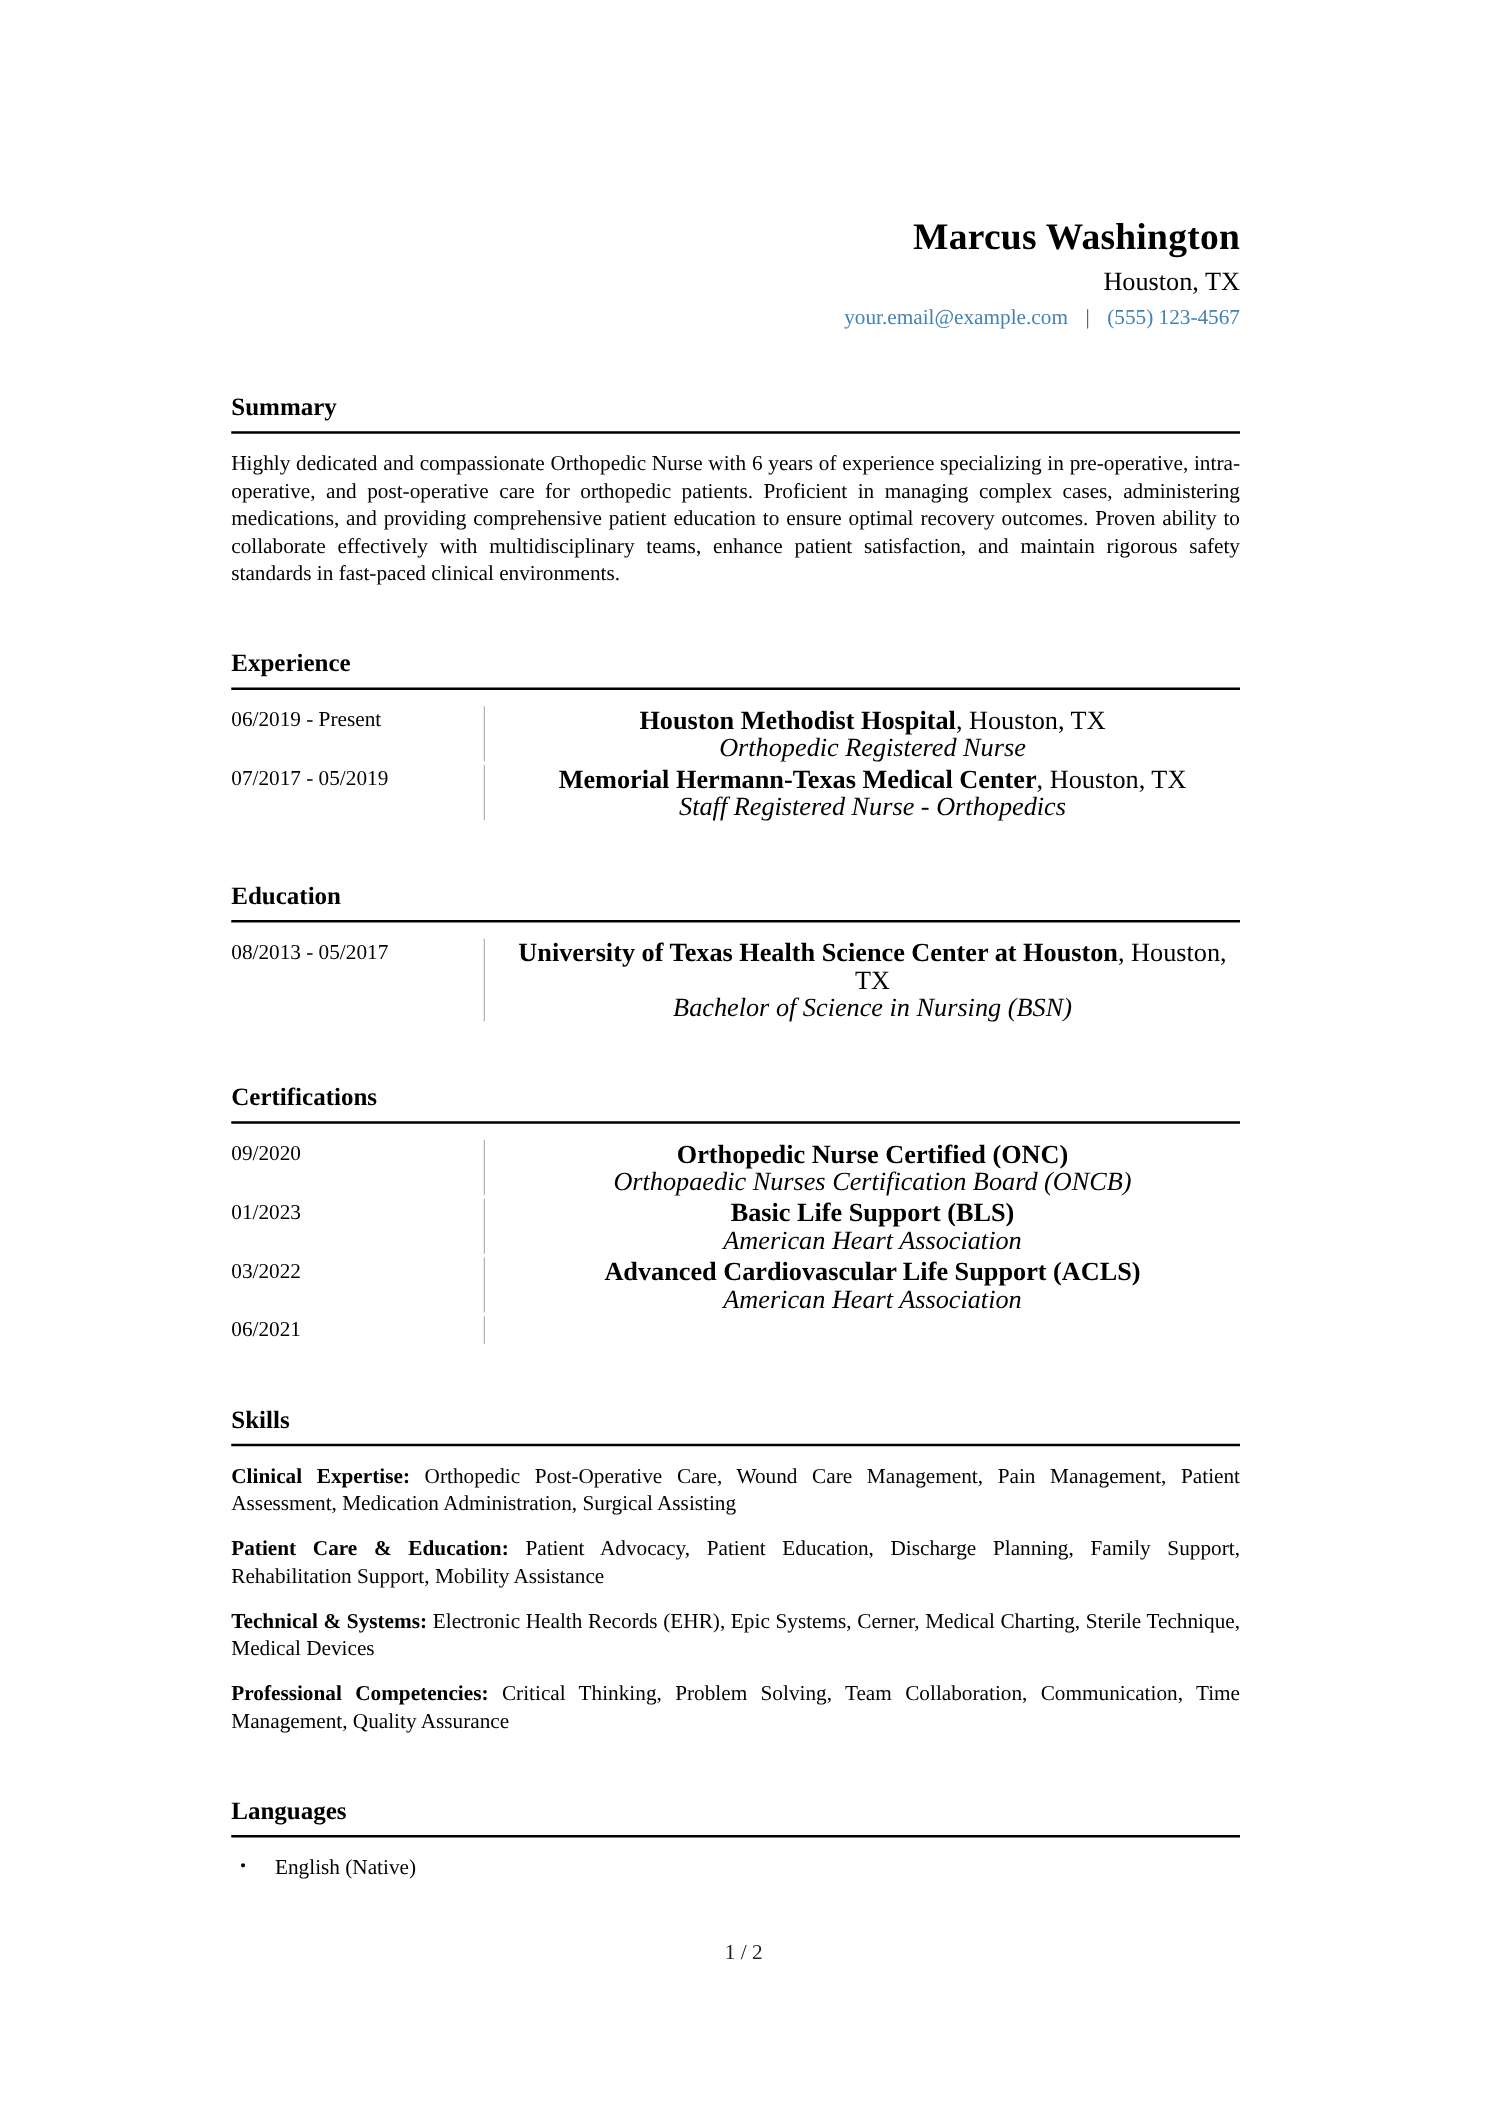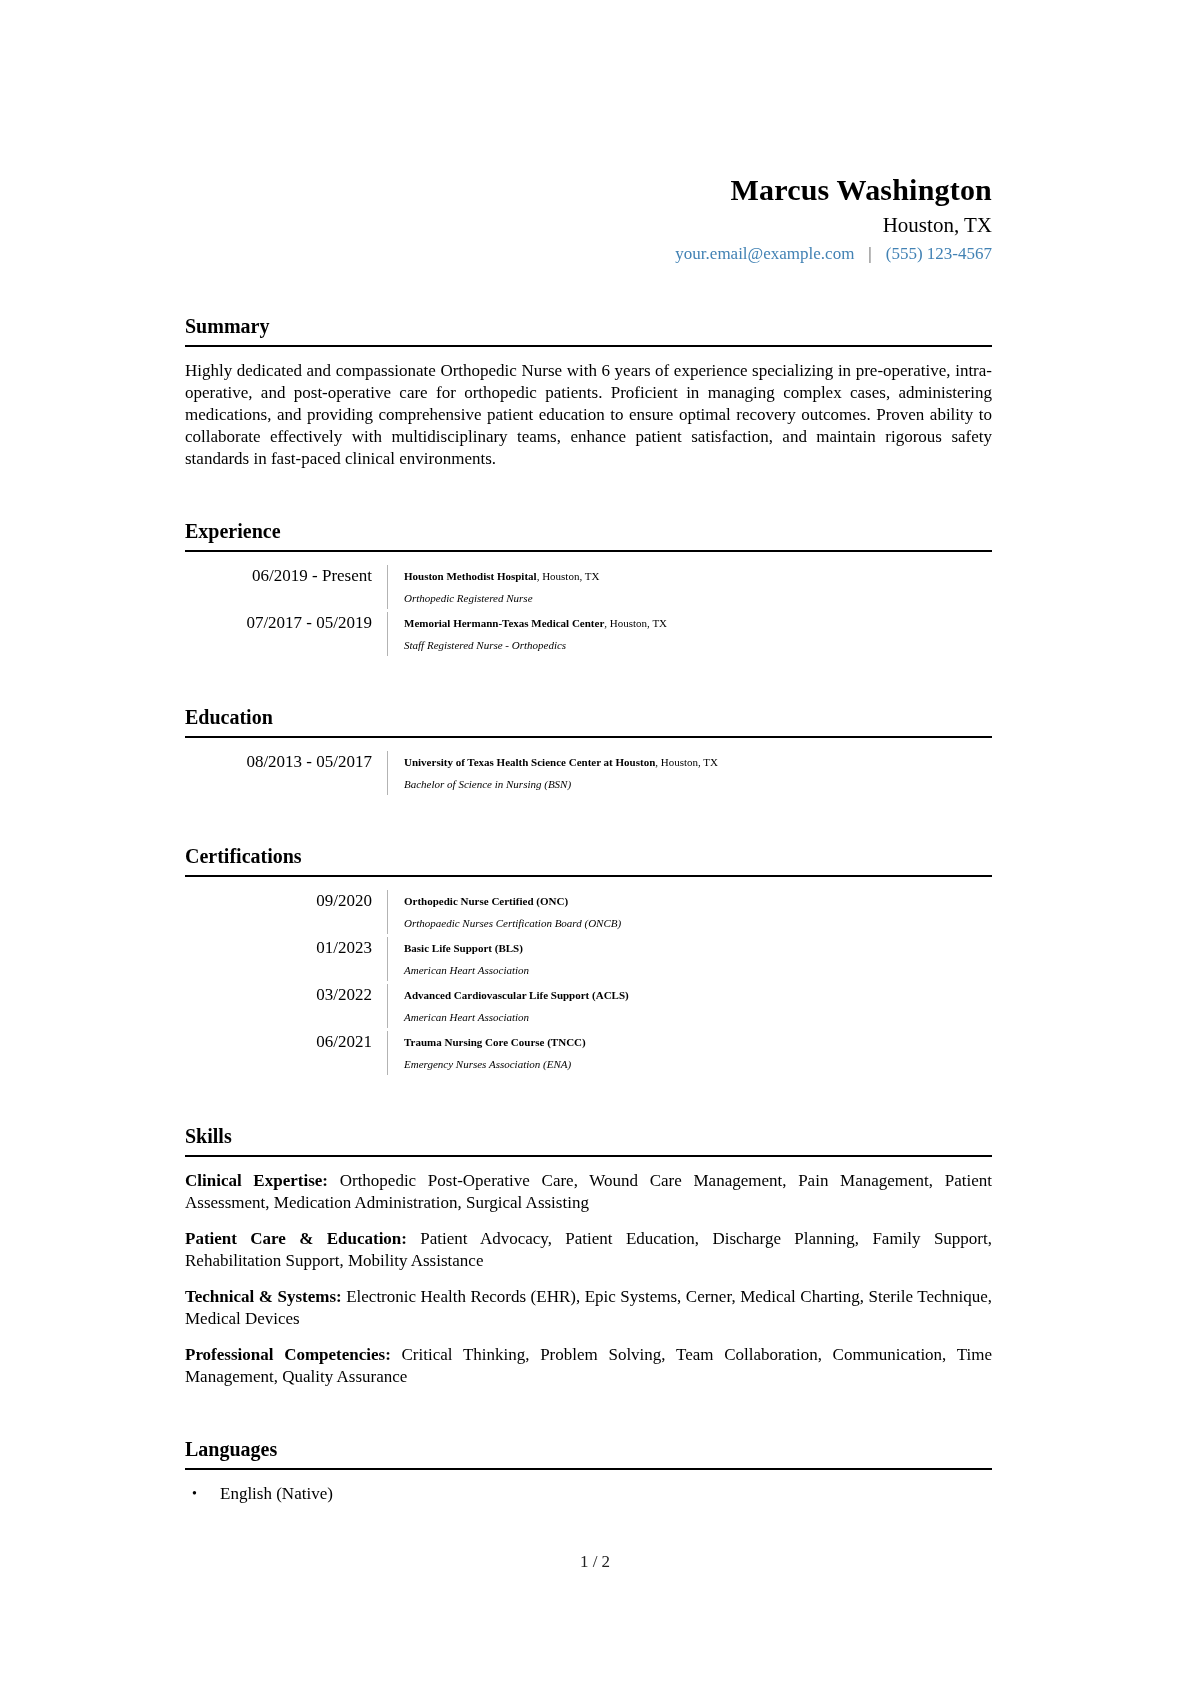--- a/index.html
+++ b/index.html
@@ -35,29 +35,28 @@
   .para {
     font-size: 17px; line-height: 22px;
     text-align: justify;
   }
   .para + .para { margin-top: 14px; }
   .para .lbl { font-weight: 700; }
   
   .entry { display: flex; margin-bottom: 3px; }
   .entry-date {
     width: 187px; flex: 0 0 187px;
-    text-align: right;
     font-size: 17px; line-height: 22px;
   }
   .entry-bar {
     flex: 0 0 1px;
     background: #b3b3b3;
     margin-left: 15px; margin-right: 16px;
   }
-  .entry-main { flex: 1; font-size: 11px; line-height: 22px; }
+  .entry-main { flex: 1; font-size: 21px; line-height: 22px; text-align: center; }
   .entry-main .org { font-weight: 700; }
   .entry-main .role { font-style: italic; }
   
   .lang-list { margin-top: 13px; }
   .lang-item { display: flex; font-size: 17px; line-height: 22px; }
   .lang-bullet { width: 28px; flex: 0 0 28px; text-align: left; padding-left: 7px; font-size: 14px; }
   
   .footer {
     position: absolute; left: 0; right: 0; top: 1552px;
     text-align: center;
@@ -143,24 +142,20 @@
         <div class="entry-date">03/2022</div>
         <div class="entry-bar"></div>
         <div class="entry-main">
           <div class="org">Advanced Cardiovascular Life Support (ACLS)</div>
           <div class="role">American Heart Association</div>
         </div>
       </div>
       <div class="entry">
         <div class="entry-date">06/2021</div>
         <div class="entry-bar"></div>
-        <div class="entry-main">
-          <div class="org">Trauma Nursing Core Course (TNCC)</div>
-          <div class="role">Emergency Nurses Association (ENA)</div>
-        </div>
       </div>
     </div>
   </div>
 
   <div class="section">
     <div class="section-title">Skills</div>
     <div class="section-body">
       <div class="para"><span class="lbl">Clinical Expertise:</span> <span>Orthopedic Post-Operative Care, Wound Care Management, Pain Management, Patient Assessment, Medication Administration, Surgical Assisting</span></div>
       <div class="para"><span class="lbl">Patient Care &amp; Education:</span> <span>Patient Advocacy, Patient Education, Discharge Planning, Family Support, Rehabilitation Support, Mobility Assistance</span></div>
       <div class="para"><span class="lbl">Technical &amp; Systems:</span> <span>Electronic Health Records (EHR), Epic Systems, Cerner, Medical Charting, Sterile Technique, Medical Devices</span></div>

